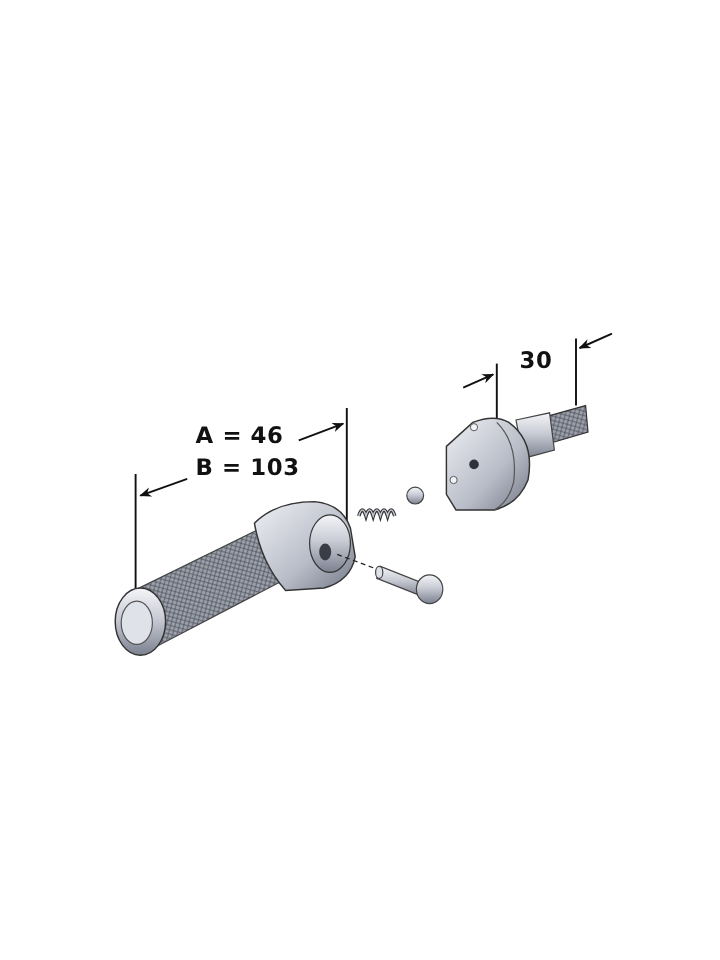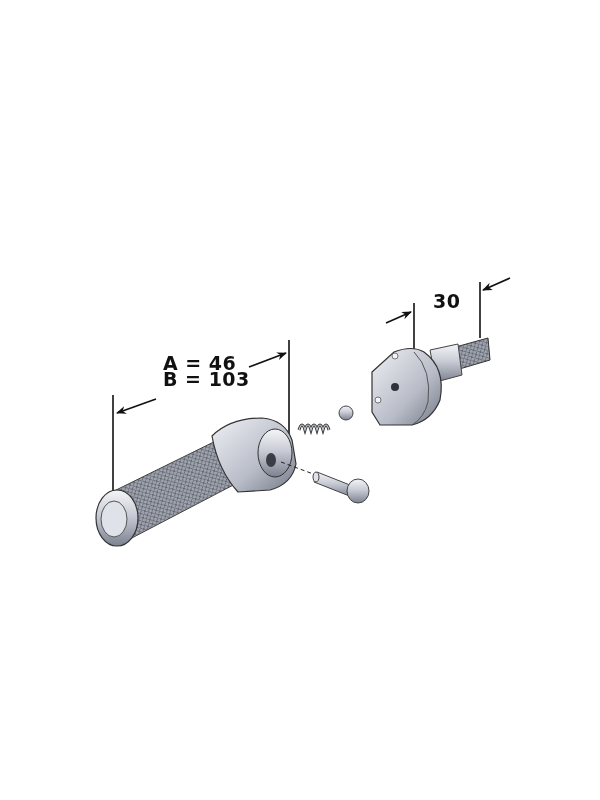--- a/index.html
+++ b/index.html
@@ -92,16 +92,16 @@
 
       <path d="M372 372 L394 352 Q412 345 424 352 Q446 368 440 400 Q432 420 412 425 L380 425 L372 412 Z" fill="url(#metal2)" stroke="#333" stroke-width="1.2"></path>
       <path d="M414 352 Q432 370 428 402 Q424 418 412 425" fill="none" stroke="#555" stroke-width="1"></path>
       <circle cx="395" cy="387" r="4" fill="#2f323a"></circle>
       <circle cx="378" cy="400" r="3" fill="#f2f3f6" stroke="#555" stroke-width="0.8"></circle>
       <circle cx="395" cy="356" r="3" fill="#f2f3f6" stroke="#555" stroke-width="0.8"></circle>
     </g>
   </svg>
 
   <div class="label" style="left:163px; top:352px;">A = 46</div>
-  <div class="label" style="left:163px; top:368px;text-align:center;">B = 103</div>
+  <div class="label" style="left:163px; top:379px;text-align:center;">B = 103</div>
   <div class="label" style="left:433px; top:290px;">30</div>
 
 </div>
 
 </body></html>

